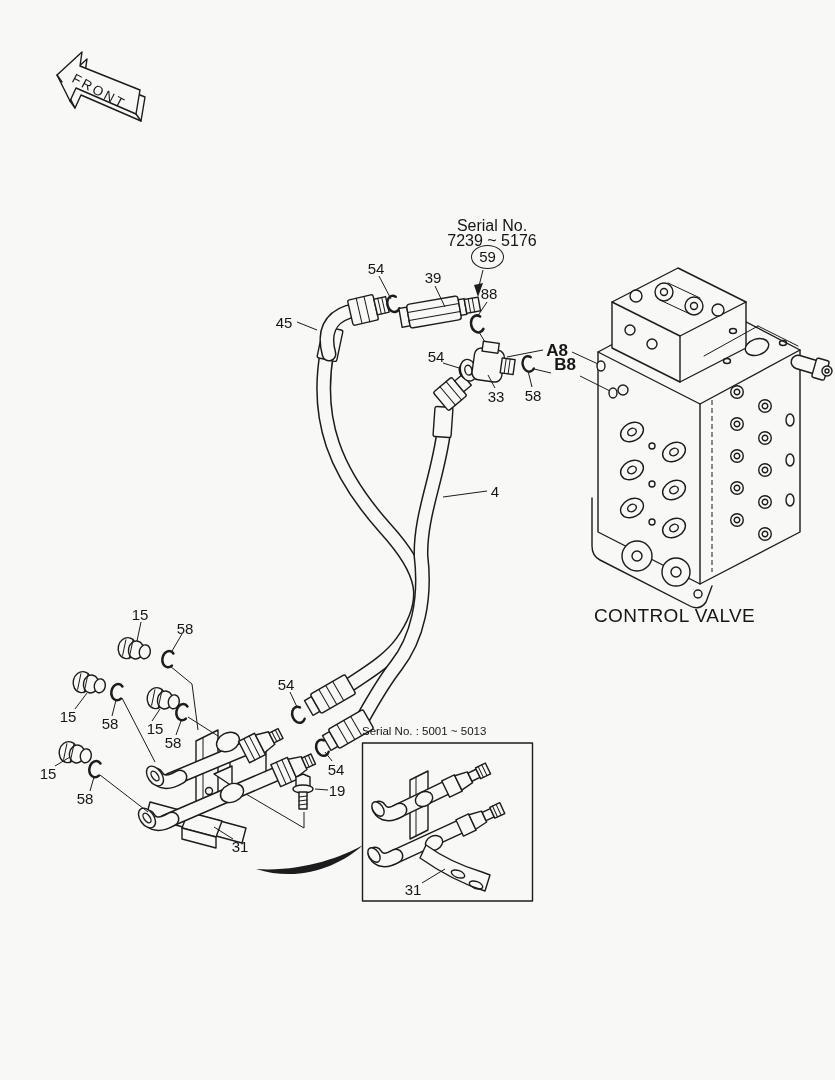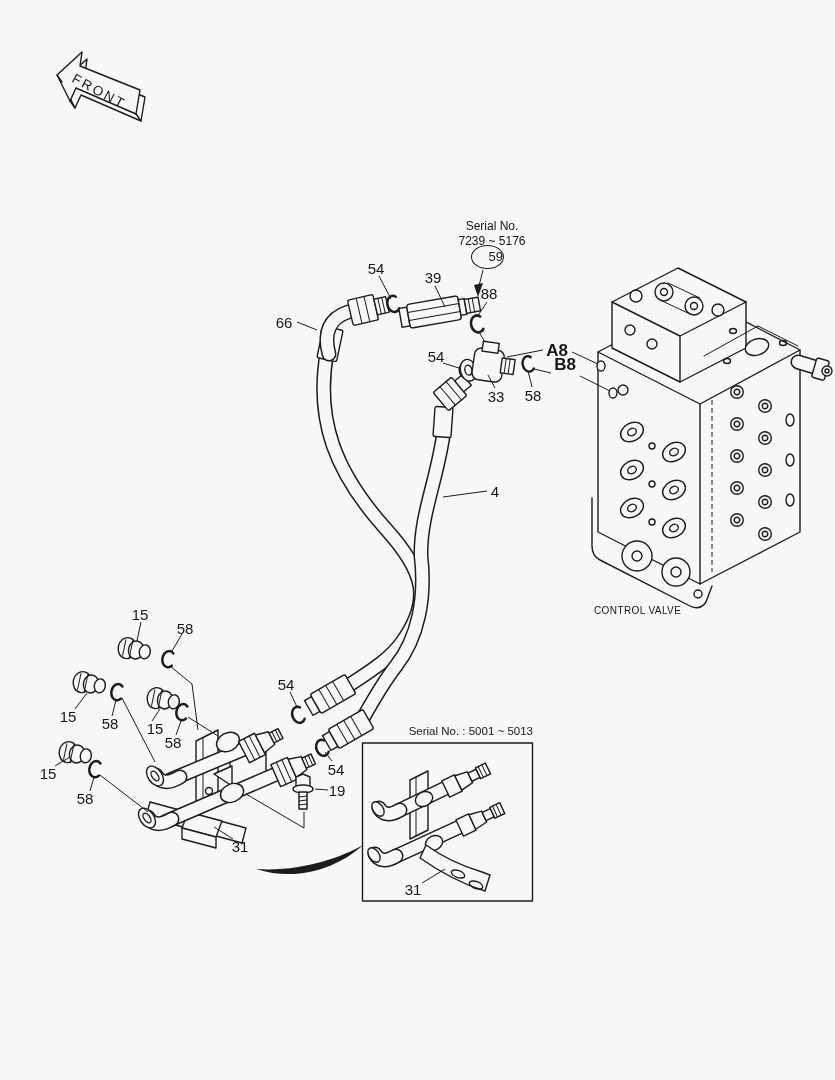--- a/index.html
+++ b/index.html
@@ -12,25 +12,25 @@
   .fw{fill:#f8f8f7;stroke:#1c1c1c;stroke-width:1.4;stroke-linejoin:round}
   .fb{fill:#1c1c1c;stroke:none}
   .ld{fill:none;stroke:#1c1c1c;stroke-width:1}
   .dsh{stroke-dasharray:5 3}
   .hO{fill:none;stroke:#1c1c1c;stroke-width:15;stroke-linecap:round}
   .hI{fill:none;stroke:#f8f8f7;stroke-width:12;stroke-linecap:round}
   .or{fill:none;stroke:#1c1c1c;stroke-width:2.5;stroke-linecap:round}
   
   .callout{position:absolute;transform:translate(-50%,-50%);font-size:15px;line-height:1;white-space:nowrap}
   .port{position:absolute;transform:translate(-50%,-50%);font-size:17px;font-weight:bold;white-space:nowrap}
-  .cnote{position:absolute;transform:translate(-50%,-50%);font-size:12px;white-space:nowrap;text-align:right}
+  .cnote{position:absolute;transform:translate(-50%,-50%);font-size:16px;white-space:nowrap;text-align:right}
   .balloon{position:absolute;left:471px;top:245px;width:31px;height:22px;border:1.6px solid #1c1c1c;
-           border-radius:50%;font-size:13px;text-align:right;line-height:22px;background:#f8f8f7}
-  .cvlabel{position:absolute;left:594px;top:605px;font-size:10px;letter-spacing:.4px;white-space:nowrap}
-  .insettitle{position:absolute;left:362px;top:725px;width:171px;text-align:right;font-size:11.5px;white-space:nowrap}
+           border-radius:50%;font-size:15px;text-align:center;line-height:22px;background:#f8f8f7}
+  .cvlabel{position:absolute;left:594px;top:605px;font-size:19px;letter-spacing:.4px;white-space:nowrap}
+  .insettitle{position:absolute;left:362px;top:725px;width:171px;font-size:11.5px;white-space:nowrap}
   .frontlabel{position:absolute;left:73px;top:70px;font-size:13.5px;letter-spacing:2.5px;
               transform:rotate(28deg);transform-origin:left center;white-space:nowrap}
 </style>
 </head>
 <body>
 
 <div id="stage">
 
   <svg class="art" width="835" height="1080" viewBox="0 0 835 1080">
     <defs>
@@ -367,21 +367,21 @@
 
   <div class="frontlabel">FRONT</div>
 
   <div class="cnote" style="left:492px;top:226px">Serial No.</div>
   <div class="cnote" style="left:492px;top:241px">7239 ~ 5176</div>
   <div class="balloon">59</div>
 
   <div class="callout" style="left:376px;top:268px">54</div>
   <div class="callout" style="left:433px;top:277px">39</div>
   <div class="callout" style="left:489px;top:293px">88</div>
-  <div class="callout" style="left:284px;top:322px">66</div>
+  <div class="callout" style="left:284px;top:322px">45</div>
   <div class="callout" style="left:436px;top:356px">54</div>
   <div class="callout" style="left:496px;top:396px">33</div>
   <div class="callout" style="left:533px;top:395px">58</div>
   <div class="port" style="left:557px;top:351px">A8</div>
   <div class="port" style="left:565px;top:365px">B8</div>
   <div class="callout" style="left:495px;top:491px">4</div>
 
   <div class="callout" style="left:140px;top:614px">15</div>
   <div class="callout" style="left:185px;top:628px">58</div>
   <div class="callout" style="left:68px;top:716px">15</div>

